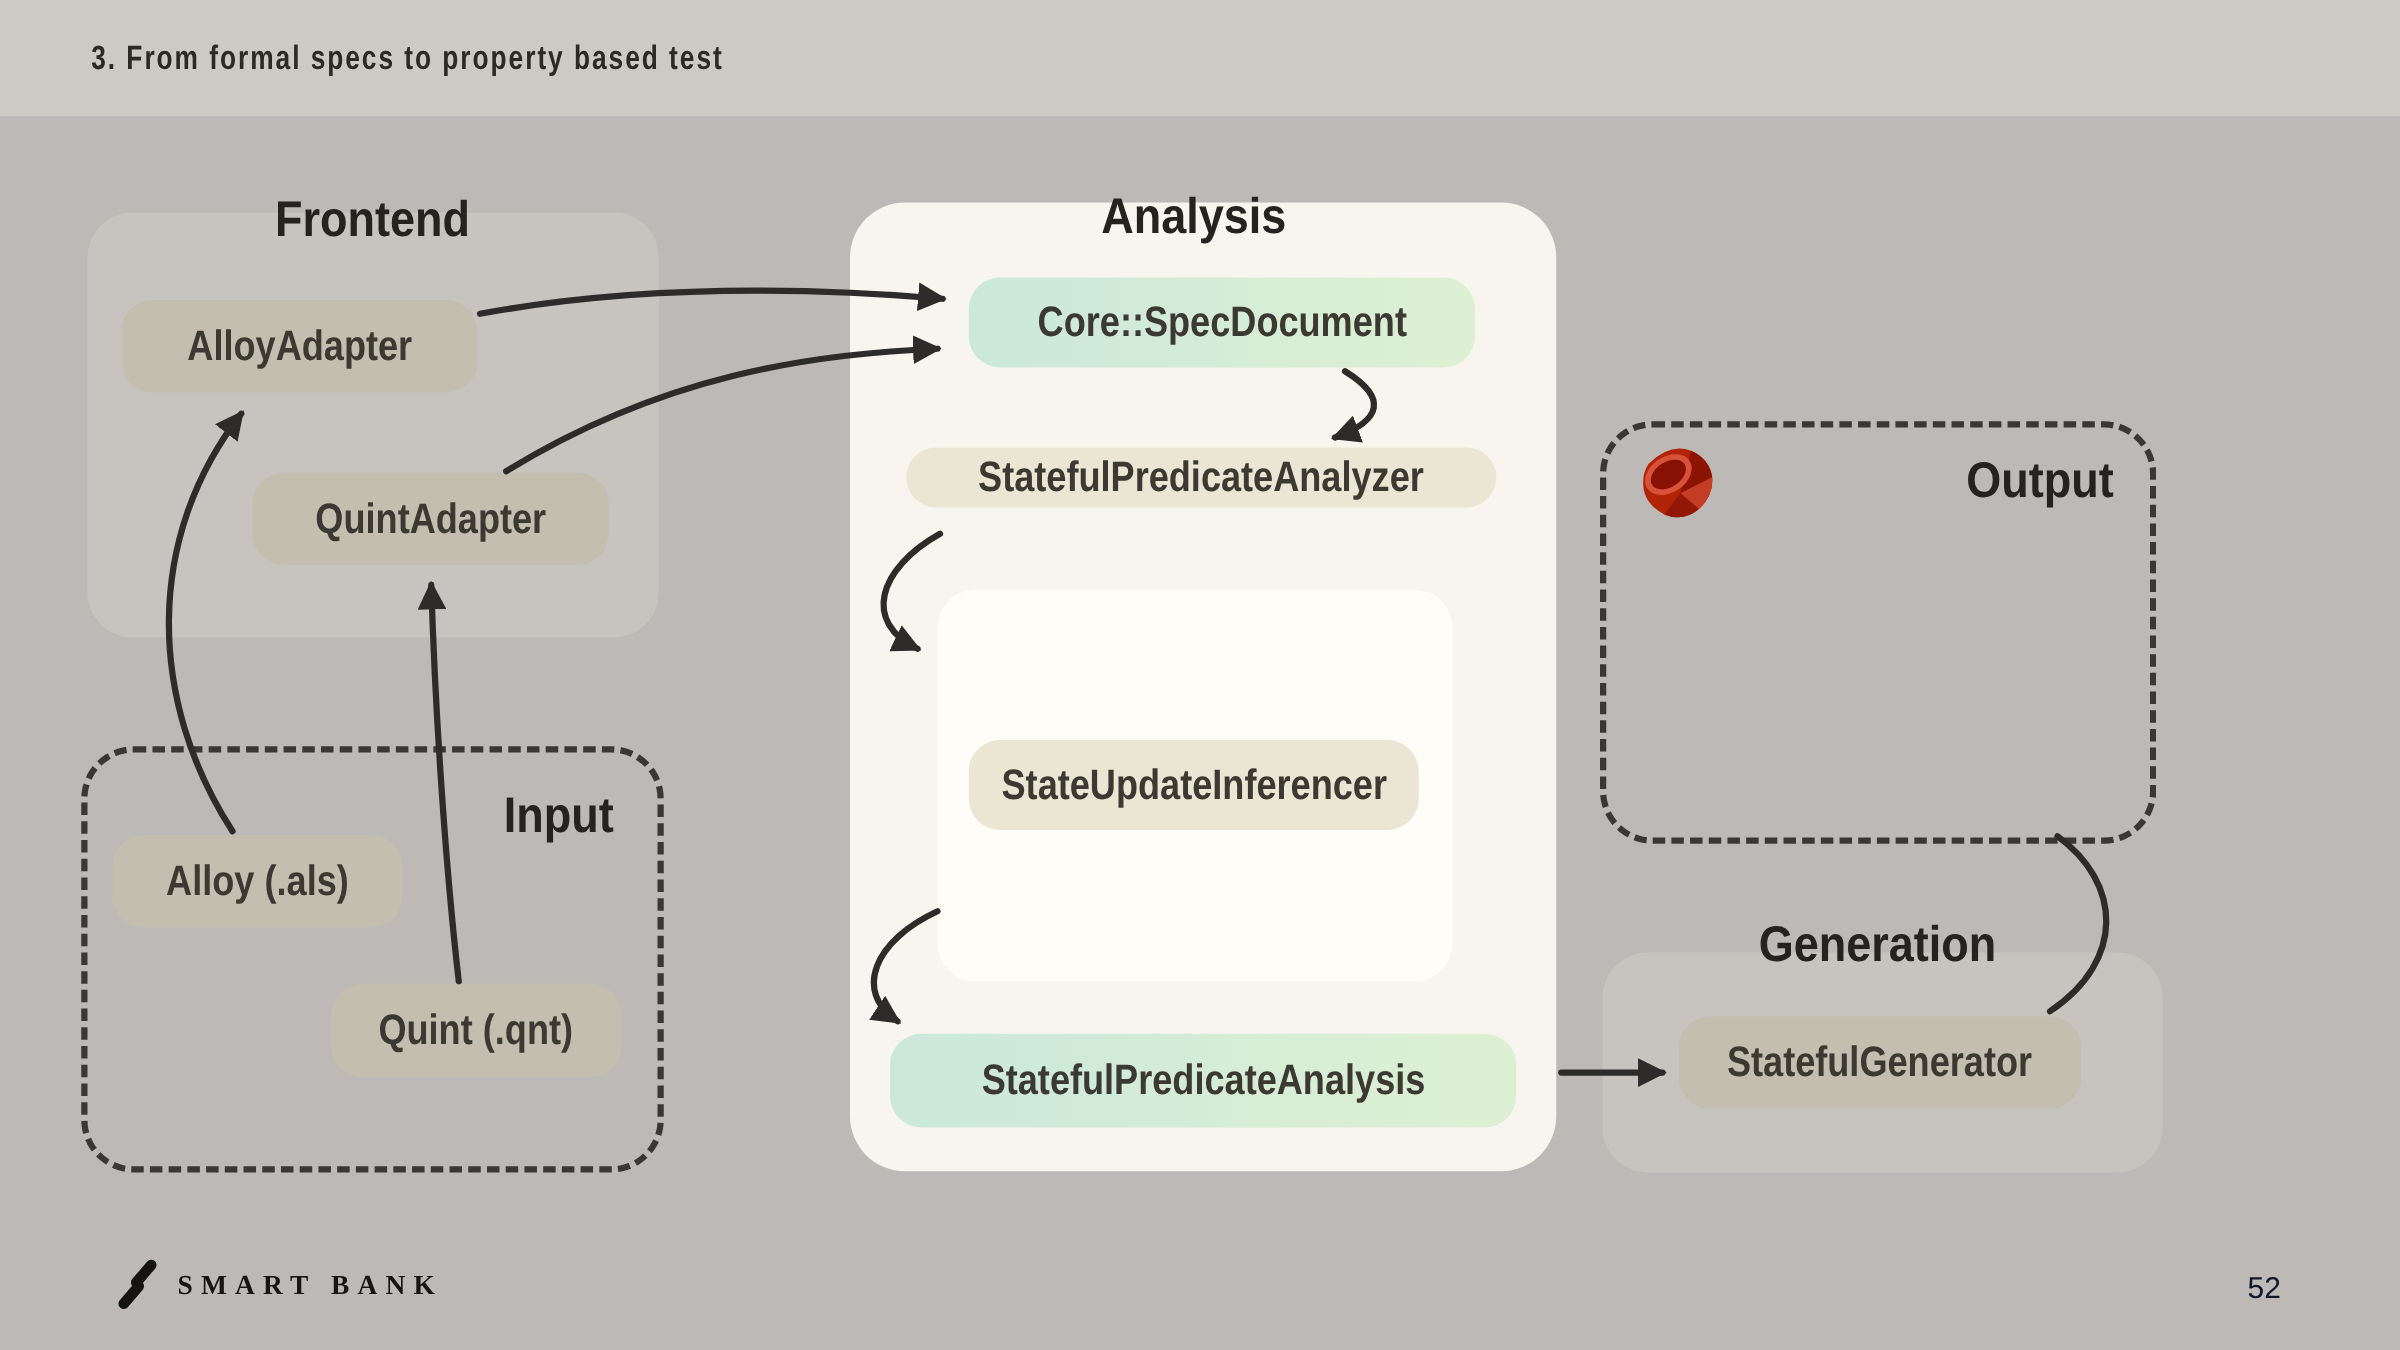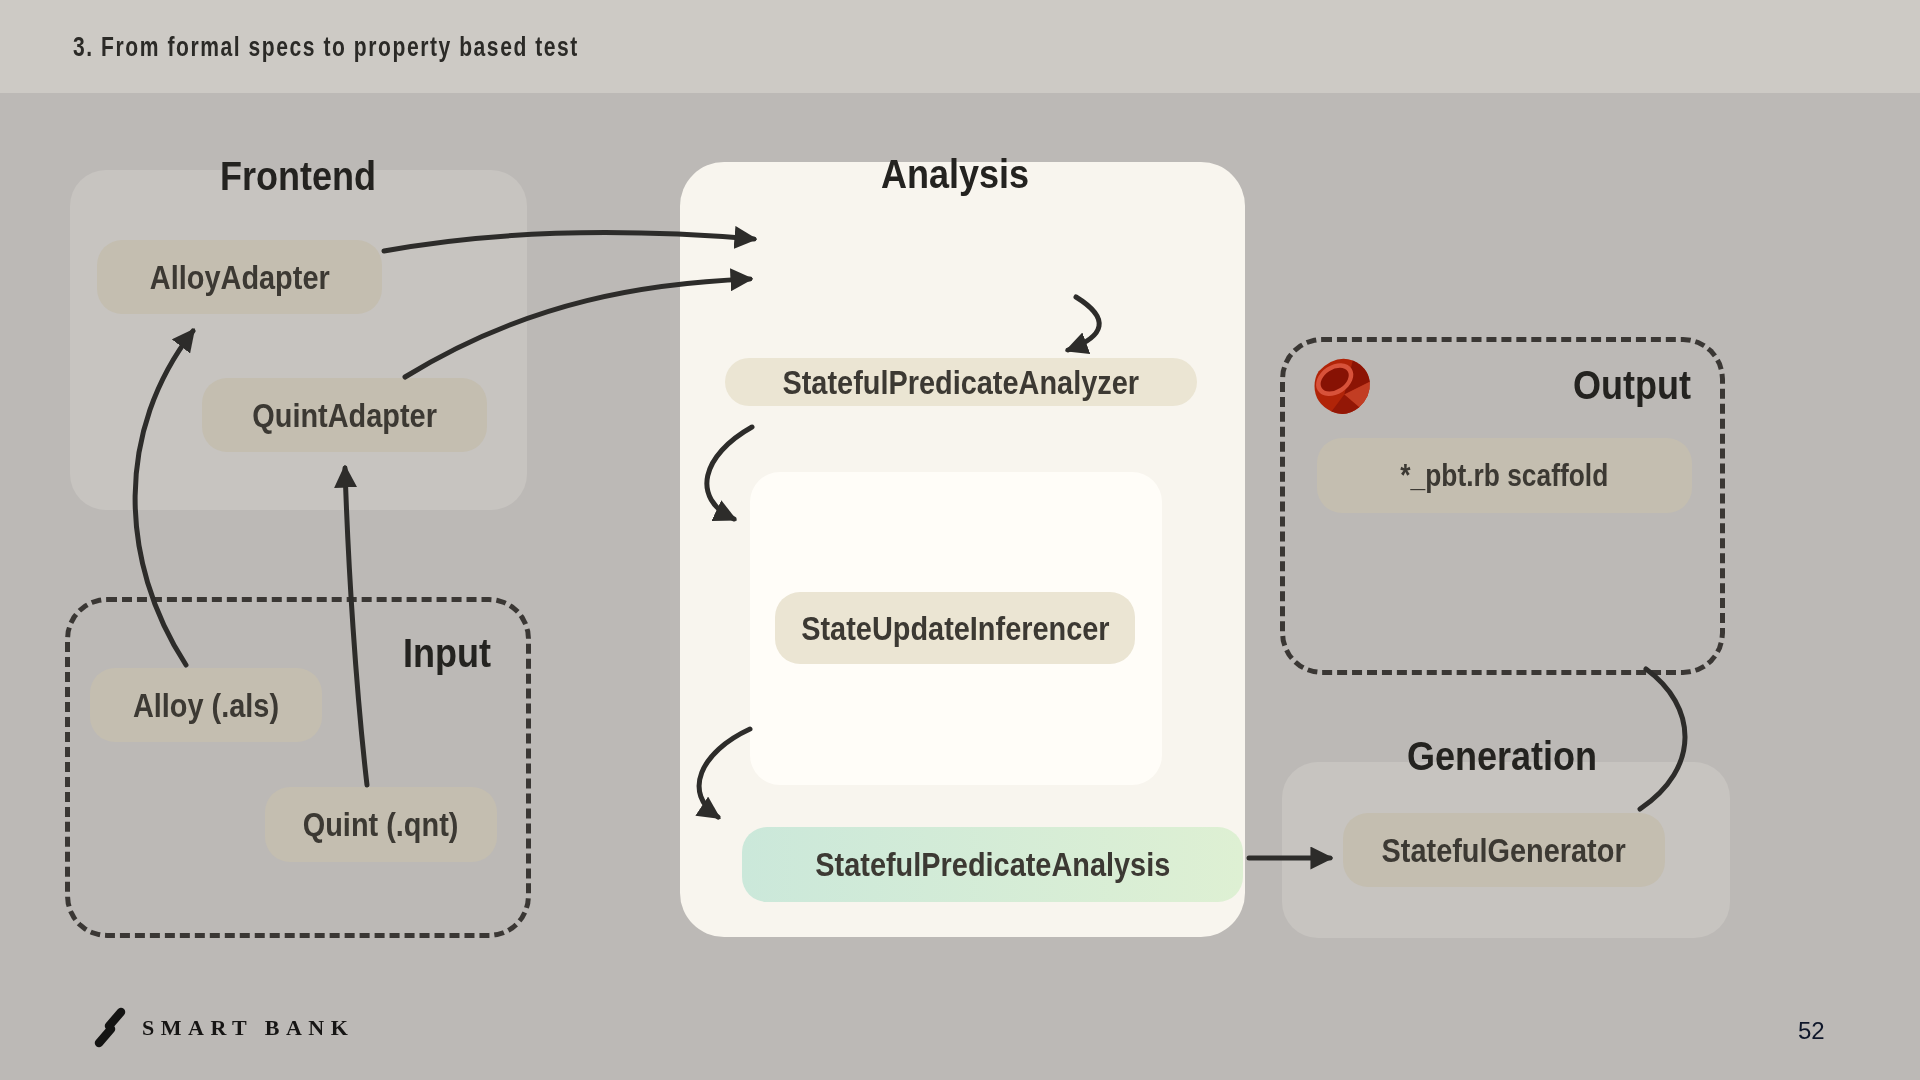--- a/index.html
+++ b/index.html
@@ -49,44 +49,44 @@
   <div class="gtitle" style="left:447px;top:653px;">Input</div>
   <div class="node tan" style="left:90px;top:668px;width:232px;height:74px;">
     <span>Alloy (.als)</span>
   </div>
   <div class="node tan" style="left:265px;top:787px;width:232px;height:75px;">
     <span>Quint (.qnt)</span>
   </div>
 
   <div class="abs panel-cream" style="left:680px;top:162px;width:565px;height:775px;"></div>
   <div class="gtitle" style="left:955px;top:174px;">Analysis</div>
+  <div class="node mint" style="left:775px;top:222px;width:405px;height:72px;">
+    <span>Core::SpecDocument</span>
+  </div>
   <div class="node beige" style="left:725px;top:358px;width:472px;height:48px;">
     <span>StatefulPredicateAnalyzer</span>
   </div>
   <div class="abs panel-white" style="left:750px;top:472px;width:412px;height:313px;"></div>
   <div class="node beige" style="left:775px;top:592px;width:360px;height:72px;text-align:right;">
     <span>StateUpdateInferencer</span>
   </div>
-  <div class="node mint" style="left:712px;top:827px;width:501px;height:75px;margin-left:30px;">
+  <div class="node mint" style="left:712px;top:827px;width:501px;height:75px;">
     <span>StatefulPredicateAnalysis</span>
   </div>
 
   <div class="abs panel-dashed" style="left:1280px;top:337px;width:435px;height:328px;"></div>
   <div class="gtitle" style="left:1632px;top:385px;">Output</div>
   <svg class="abs" style="left:1306px;top:350px;" width="68" height="72" viewBox="0 0 64 64">
     <path d="M12 18 Q28 2 44 8 Q58 14 60 28 Q61 42 50 52 Q38 62 24 56 Q8 48 8 32 Q8 24 12 18 Z" fill="#b12408"></path>
     <path d="M44 8 Q58 14 60 28 L36 40 Z" fill="#8c1404"></path>
     <path d="M60 28 Q61 42 50 52 L36 40 Z" fill="#c23d23"></path>
     <path d="M50 52 Q38 62 24 56 L36 40 Z" fill="#931706"></path>
     <ellipse transform="rotate(-33 27 26)" cx="27" cy="26" rx="19" ry="13.5" fill="#d8523a"></ellipse>
     <ellipse transform="rotate(-33 27 26)" cx="27" cy="26" rx="14.5" ry="9.5" fill="#871204"></ellipse>
   </svg>
-  <div class="node tan" style="left:1317px;top:438px;width:375px;height:75px;">
-    <span style="font-size:31px;">*_pbt.rb scaffold</span>
-  </div>
 
   <div class="abs panel-soft" style="left:1282px;top:762px;width:448px;height:176px;"></div>
   <div class="gtitle" style="left:1502px;top:756px;">Generation</div>
   <div class="node tan" style="left:1343px;top:813px;width:322px;height:74px;">
     <span>StatefulGenerator</span>
   </div>
 
   <svg class="abs arrows" viewBox="0 0 1920 1080">
     <defs>
       <marker id="ah" viewBox="0 0 10 10" refX="8.5" refY="5" markerWidth="4.6" markerHeight="4.6" orient="auto-start-reverse">

